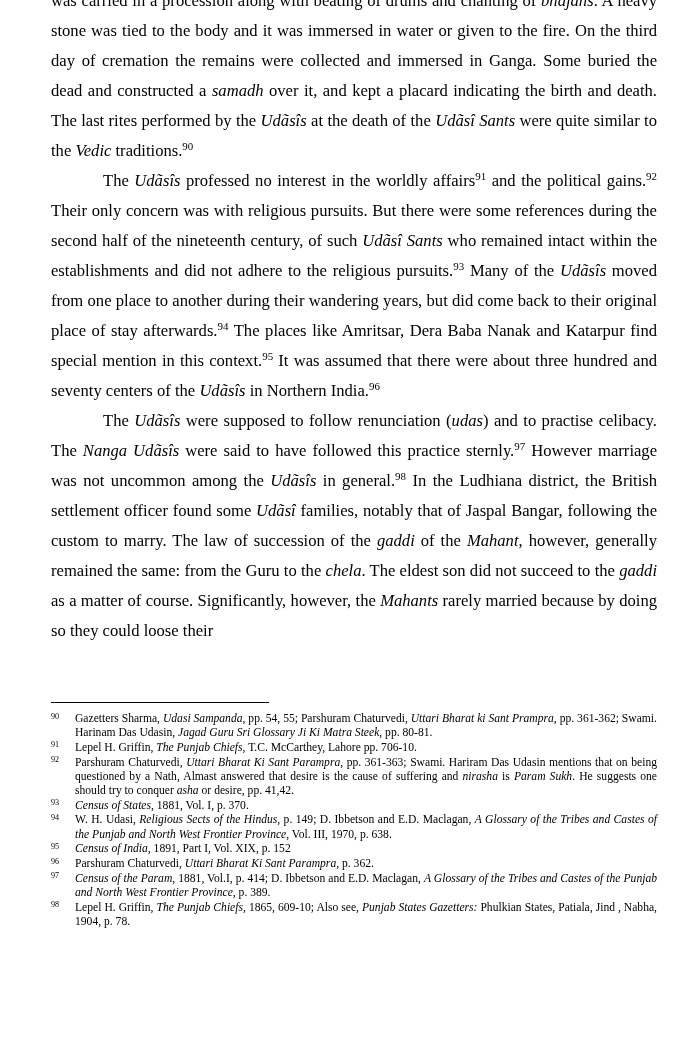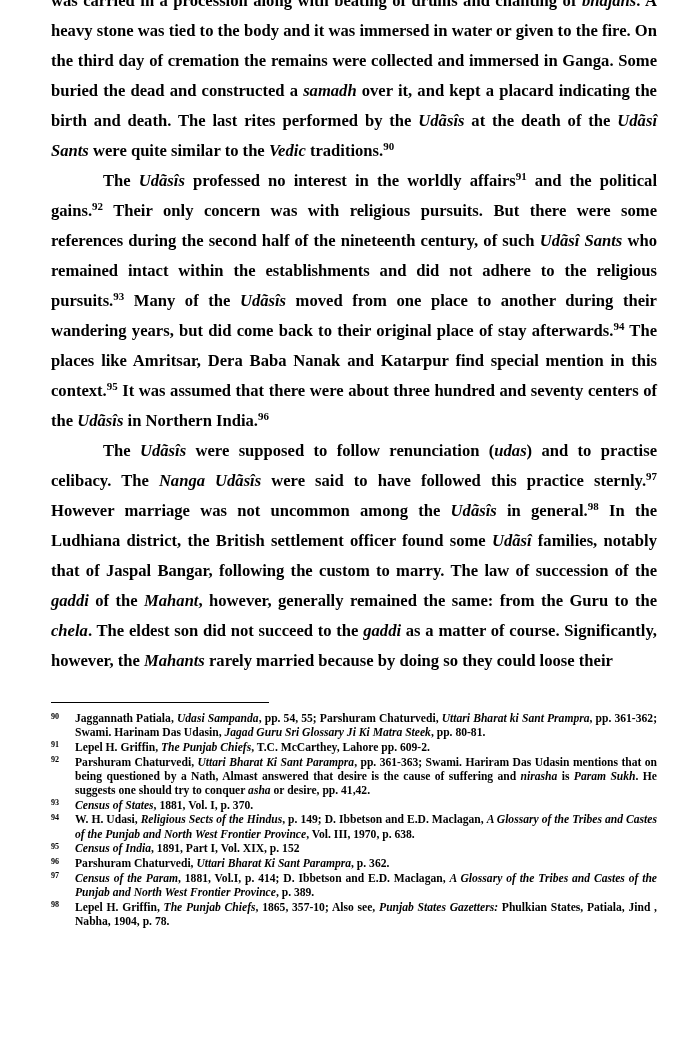--- a/index.html
+++ b/index.html
@@ -12,21 +12,20 @@
     font-family: "Liberation Serif", "DejaVu Serif", serif;
     color: #000000;
   }
   .page {
     position: relative;
     width: 700px;
     height: 1044px;
     background: #ffffff;
     overflow: hidden;
     box-sizing: border-box;
-    font-weight: bold;
   }
   .body-region {
     position: absolute;
     left: 51px;
     top: -14px;
     width: 606px;
   }
   p.body-par {
     margin: 0;
     font-size: 16.6px;
@@ -90,25 +89,25 @@
       <p class="body-par no-indent"><span>was carried in a procession along with beating of drums and chanting of </span><i>bhajans</i><span>. A heavy stone was tied to the body and it was immersed in water or given to the fire. On the third day of cremation the remains were collected and immersed in Ganga. Some buried the dead and constructed a </span><i>samadh</i><span> over it, and kept a placard indicating the birth and death. The last rites performed by the </span><i>Udãsîs</i><span>  at the death of the </span><i>Udãsî Sants</i><span> were quite similar to the </span><i>Vedic</i><span> traditions.</span><sup>90</sup></p>
       <p class="body-par"><span>The </span><i>Udãsîs</i><span>  professed no interest in the worldly affairs</span><sup>91</sup><span> and the political gains.</span><sup>92</sup><span> Their only concern was with religious pursuits. But there were some references during the second half of the nineteenth century, of such </span><i>Udãsî  Sants</i><span> who remained intact within the establishments and did not adhere to the religious pursuits.</span><sup>93</sup><span> Many of the </span><i>Udãsîs</i><span>  moved from one place to another during their wandering years, but did come back to their original place of stay afterwards.</span><sup>94</sup><span> The places like Amritsar, Dera Baba Nanak and Katarpur find special mention in this context.</span><sup>95</sup><span> It was assumed that there were about three hundred and seventy centers of the </span><i>Udãsîs</i><span>  in Northern India.</span><sup>96</sup></p>
       <p class="body-par"><span>The </span><i>Udãsîs</i><span>  were supposed to follow renunciation (</span><i>udas</i><span>) and to practise celibacy. The </span><i>Nanga Udãsîs</i><span>  were said to have followed this practice sternly.</span><sup>97</sup><span> However marriage was not uncommon among the </span><i>Udãsîs</i><span>  in general.</span><sup>98</sup><span> In the Ludhiana district, the British settlement officer found some </span><i>Udãsî</i><span>  families, notably that of Jaspal Bangar, following the custom to marry. The law of succession of the </span><i>gaddi</i><span> of the </span><i>Mahant</i><span>, however, generally remained the same: from the Guru to the </span><i>chela</i><span>. The eldest son did not succeed to the </span><i>gaddi</i><span> as a matter of course. Significantly, however, the </span><i>Mahants</i><span> rarely married because by doing so they could loose their</span></p>
     </div>
 
   <div class="footnote-region">
     <div class="fn-rule"></div>
     <div class="fn-list">
         <div class="fn">
           <span class="fn-num">90</span>
-          <span class="fn-text"><span>Jaggannath Patiala, </span><i>Udasi Sampanda</i><span>, pp. 54, 55; Parshuram Chaturvedi, </span><i>Uttari Bharat ki Sant Prampra</i><span>, pp. 361-362; Swami. Harinam Das Udasin, </span><i>Jagad Guru Sri Glossary Ji Ki Matra Steek</i><span>, pp. 80-81.</span></span>
+          <span class="fn-text"><span>Gazetters Sharma, </span><i>Udasi Sampanda</i><span>, pp. 54, 55; Parshuram Chaturvedi, </span><i>Uttari Bharat ki Sant Prampra</i><span>, pp. 361-362; Swami. Harinam Das Udasin, </span><i>Jagad Guru Sri Glossary Ji Ki Matra Steek</i><span>, pp. 80-81.</span></span>
         </div>
         <div class="fn">
           <span class="fn-num">91</span>
-          <span class="fn-text"><span>Lepel H. Griffin, </span><i>The Punjab Chiefs</i><span>, T.C. McCarthey, Lahore pp. 609-2.</span></span>
+          <span class="fn-text"><span>Lepel H. Griffin, </span><i>The Punjab Chiefs</i><span>, T.C. McCarthey, Lahore pp. 706-10.</span></span>
         </div>
         <div class="fn">
           <span class="fn-num">92</span>
           <span class="fn-text"><span>Parshuram Chaturvedi, </span><i>Uttari Bharat Ki Sant Parampra</i><span>, pp. 361-363; Swami. Hariram Das Udasin mentions that on being questioned by a Nath, Almast answered that desire is the cause of suffering and </span><i>nirasha</i><span> is </span><i>Param Sukh</i><span>. He suggests one should try to conquer  </span><i>asha</i><span> or desire,  pp. 41,42.</span></span>
         </div>
         <div class="fn">
           <span class="fn-num">93</span>
           <span class="fn-text"><i>Census of States</i><span>, 1881, Vol. I, p. 370.</span></span>
         </div>
         <div class="fn">
@@ -122,18 +121,18 @@
         <div class="fn">
           <span class="fn-num">96</span>
           <span class="fn-text"><span>Parshuram Chaturvedi, </span><i>Uttari Bharat Ki Sant Parampra</i><span>, p. 362.</span></span>
         </div>
         <div class="fn">
           <span class="fn-num">97</span>
           <span class="fn-text"><i>Census of the Param</i><span>, 1881, Vol.I, p. 414; D. Ibbetson and E.D. Maclagan, </span><i>A Glossary of the Tribes and Castes of the Punjab and North West Frontier Province</i><span>, p. 389.</span></span>
         </div>
         <div class="fn">
           <span class="fn-num">98</span>
-          <span class="fn-text"><span>Lepel H. Griffin, </span><i>The Punjab Chiefs</i><span>, 1865, 357-10; Also see, </span><i>Punjab States Gazetters:</i><span> Phulkian States, Patiala, Jind , Nabha, 1904, p. 78.</span></span>
+          <span class="fn-text"><span>Lepel H. Griffin, </span><i>The Punjab Chiefs</i><span>, 1865, 609-10; Also see, </span><i>Punjab States Gazetters:</i><span> Phulkian States, Patiala, Jind , Nabha, 1904, p. 78.</span></span>
         </div>
       </div>
   </div>
 
 </div>
 
 </body></html>

